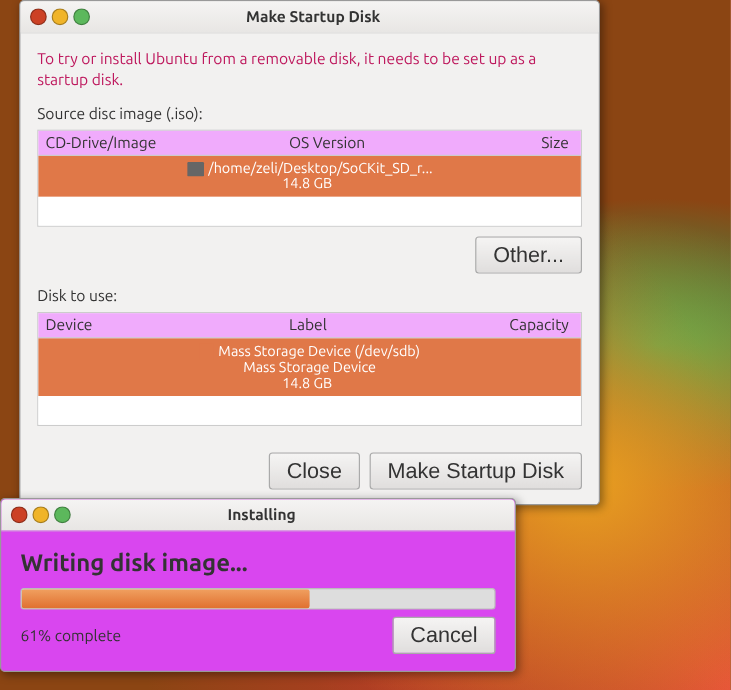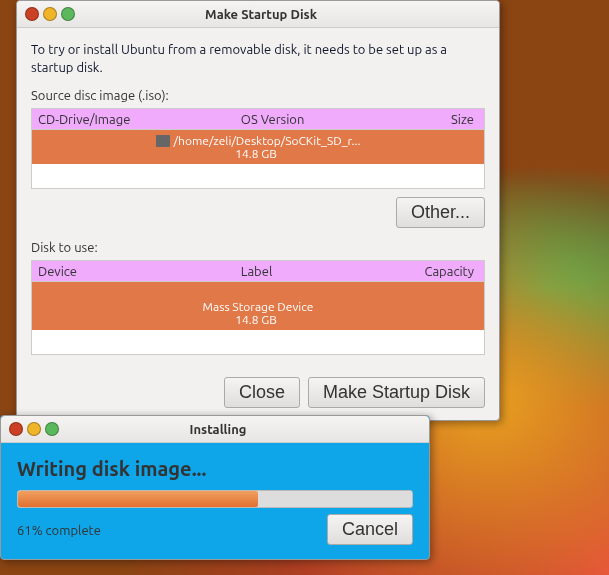--- a/index.html
+++ b/index.html
@@ -72,21 +72,21 @@
       font-weight: bold;
       color: #333;
       margin-left: -50px;
     }
 
     .dialog-content {
       padding: 12px 14px;
     }
 
     .description-text {
-      color: #0f172a;
+      color: #be185d;
       margin-bottom: 12px;
       line-height: 1.4;
     }
 
     .section-label {
       color: #333;
       margin-bottom: 6px;
       font-size: 13px;
     }
 
@@ -209,21 +209,21 @@
       margin-top: 14px;
       padding-top: 8px;
     }
 
     
     .installing-window {
       position: absolute;
       top: 415px;
       left: 0;
       width: 430px;
-      background: #0ea5e9;
+      background: #d946ef;
       border: 1px solid #999;
       border-radius: 4px;
       box-shadow: 2px 2px 8px rgba(0,0,0,0.4);
     }
 
     .installing-title-bar {
       background: linear-gradient(to bottom, #f5f4f3, #e8e6e4);
       border-bottom: 1px solid #ccc;
       border-radius: 4px 4px 0 0;
       padding: 6px 8px;
@@ -315,20 +315,21 @@
 
     <div class="table-container">
       <div class="table-header">
         <span class="col-device">Device</span>
         <span class="col-label">Label</span>
         <span class="col-capacity">Capacity</span>
       </div>
       <div class="table-row selected">
         <span class="row-device">
           <span class="usb-icon"></span>
+          <span>Mass Storage Device (/dev/sdb)</span>
         </span>
         <span class="row-label-col">Mass Storage Device</span>
         <span class="row-capacity">14.8 GB</span>
       </div>
       <div class="table-empty-row"></div>
     </div>
 
     <div class="action-row">
       <button class="btn">Close</button>
       <button class="btn btn-primary">Make Startup Disk</button>

